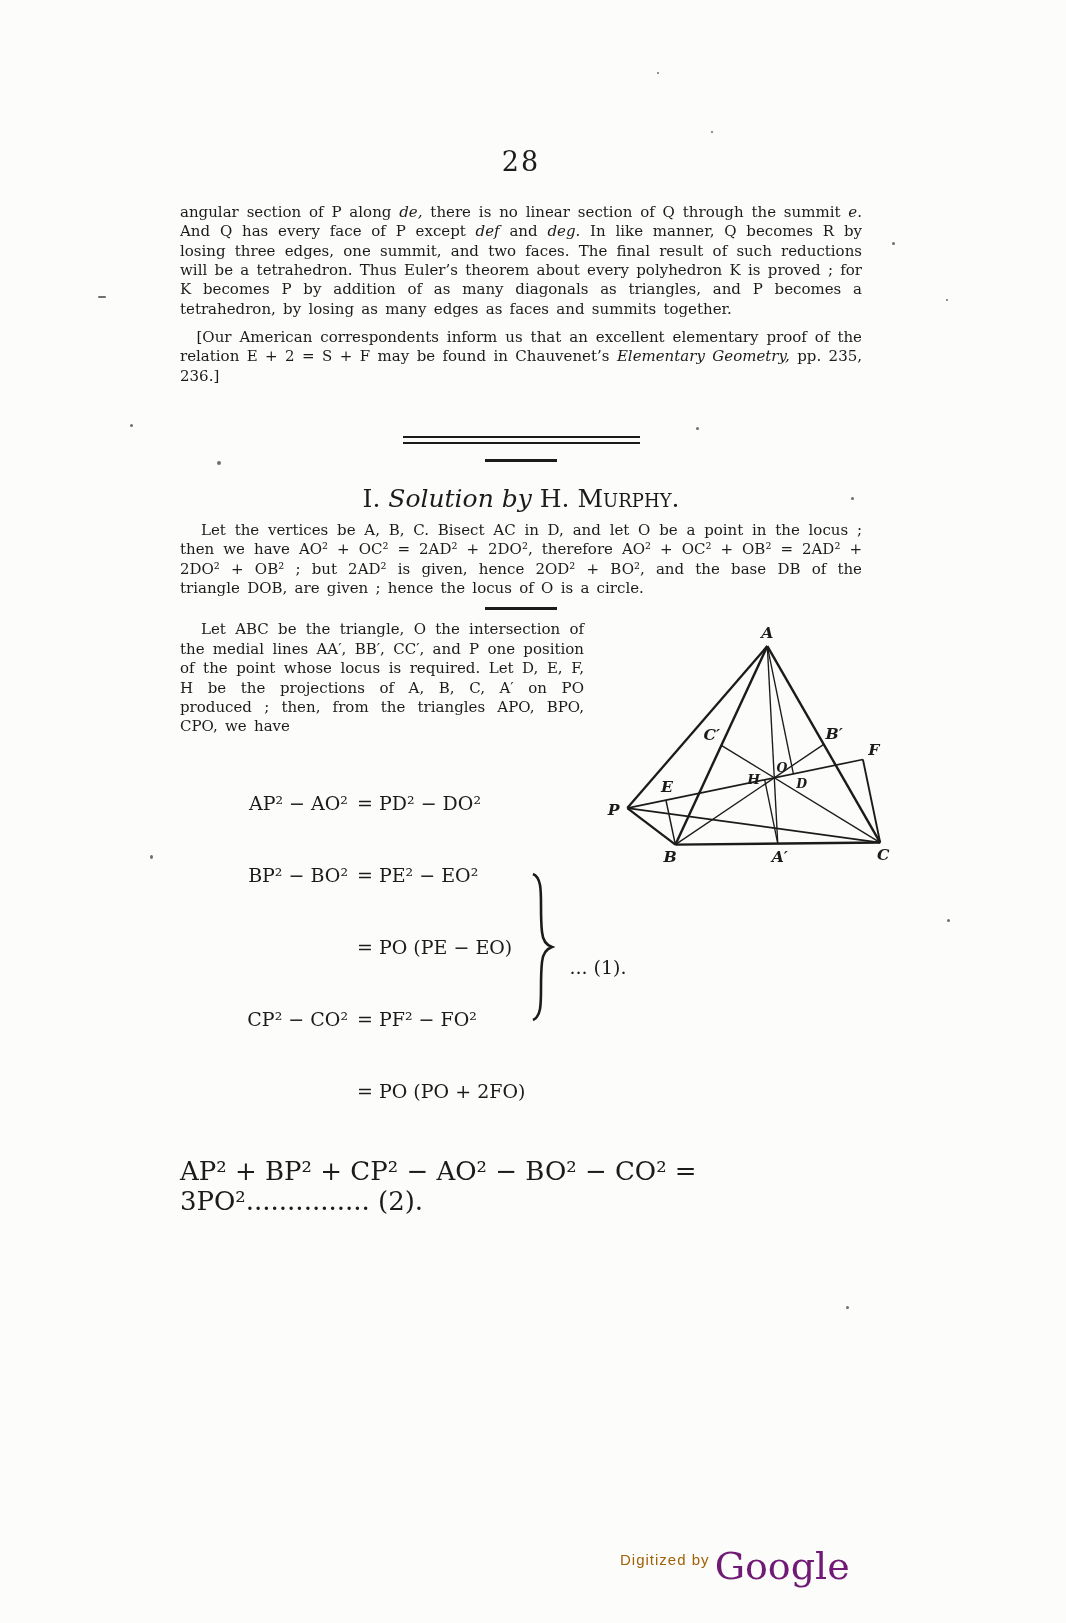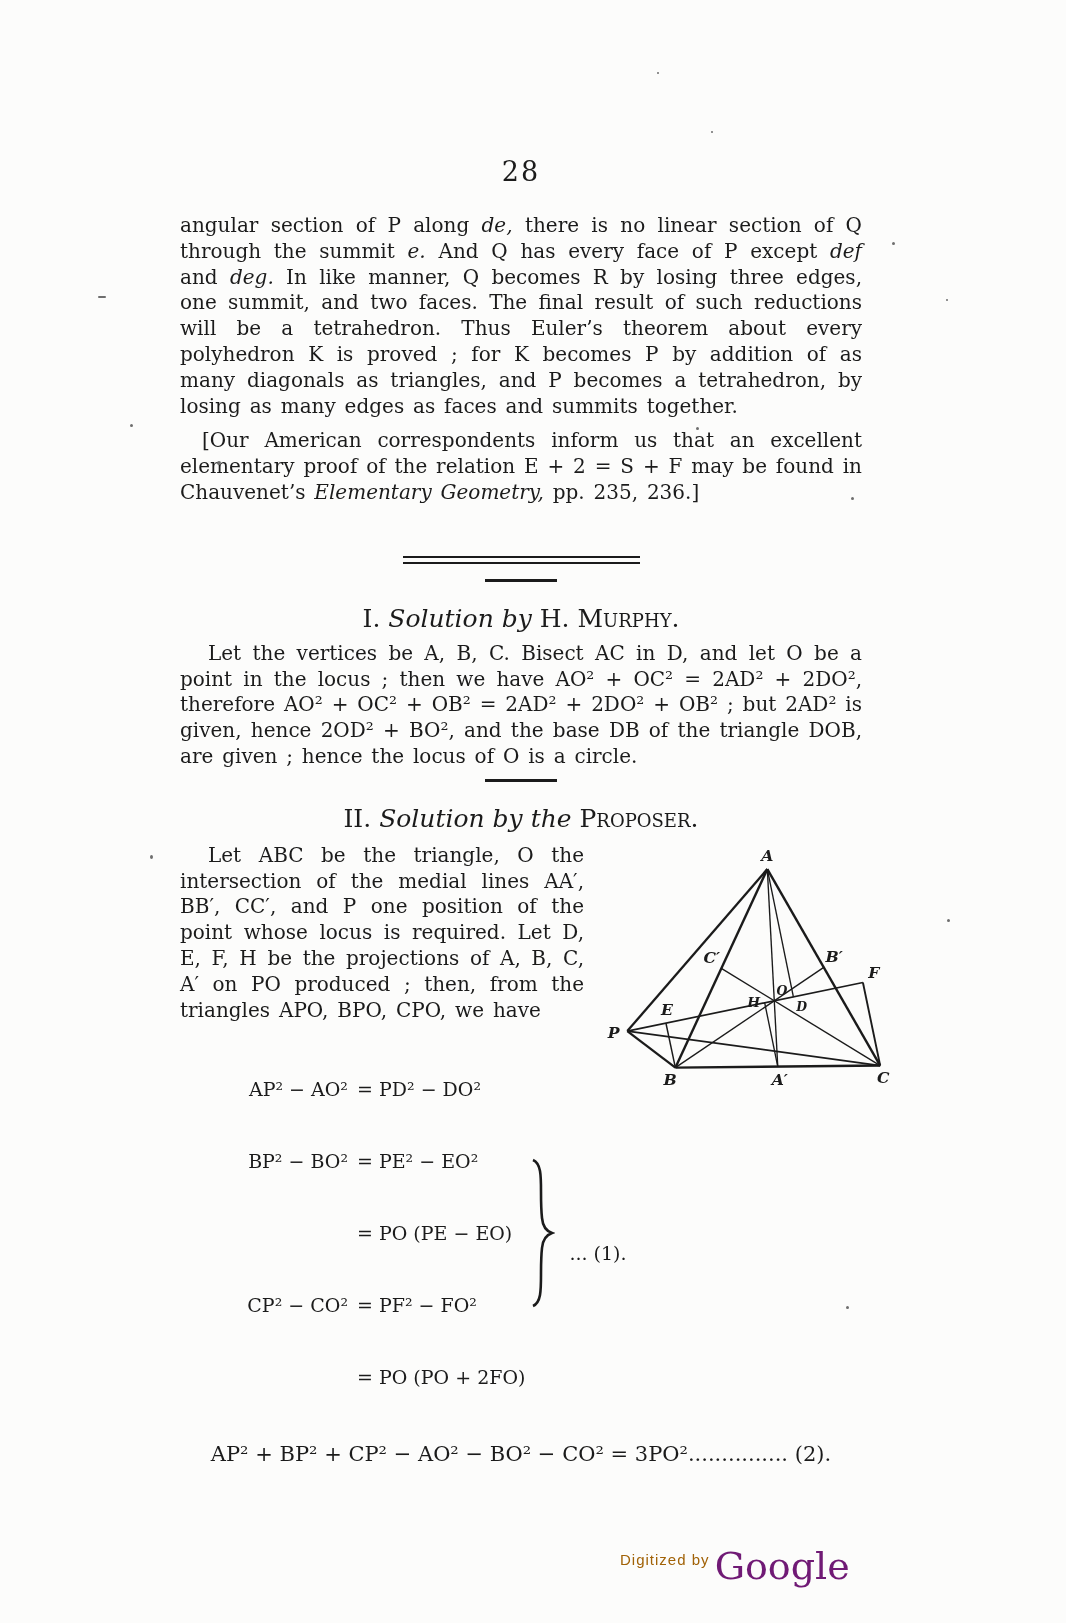--- a/index.html
+++ b/index.html
@@ -3,23 +3,23 @@
 <meta charset="utf-8">
 <style>
   * { margin:0; padding:0; box-sizing:border-box; }
   html,body { background:#e8e8e8; }
   .page {
     position:relative; width:1066px; height:1623px; margin:0 auto;
     background:#fcfcfb; color:#1b1b1b;
     font-family:"DejaVu Serif","Liberation Serif",serif;
     overflow:hidden;
   }
-  .content { position:absolute; left:180px; top:10px; width:682px; }
+  .content { position:absolute; left:180px; top:0; width:682px; }
   .pageno { margin-top:146px; text-align:center; font-size:27px; letter-spacing:2px; }
-  .body-par { font-size:20px; line-height:1.29; text-align:justify; word-spacing:2.5px; }
+  .body-par { font-size:15px; line-height:1.29; text-align:justify; word-spacing:2.5px; }
   .para1 { margin-top:26px; }
   .para2 { margin-top:9px; text-indent:1.1em; }
   .it { font-style:italic; }
   .sc { font-variant:small-caps; }
   .bold { font-weight:bold; }
   .double-rule { width:237px; margin:50px auto 0; height:8px;
     border-top:2.5px solid #1b1b1b; border-bottom:2.5px solid #1b1b1b; }
   .problem { margin-top:33px; text-indent:1em; }
   .short-rule { width:72px; height:3px; background:#1b1b1b; margin:15px auto 0; }
   .rule2 { margin-top:9px; }
@@ -29,21 +29,21 @@
   .leftcol { width:404px; }
   .figure-box { position:absolute; left:420px; top:0px; width:320px; height:256px; }
   .eq1block { display:flex; align-items:center; margin:6px 0 0 48px; }
   .eq-rows { font-size:19px; line-height:24px; white-space:pre; }
   .eq-row { display:flex; }
   .eq-lhs { display:inline-block; width:120px; text-align:right; }
   .eq-rhs { padding-left:9px; }
   .brace-svg { margin-left:6px; }
   .eq-label { font-size:19px; margin-left:14px; padding-top:40px; }
   .since { margin-top:9px; font-size:19px; word-spacing:2px; }
-  .eq2 { margin-top:5px; text-align:center; font-size:21px; }
+  .eq2 { margin-top:5px; font-size:26px; }
   .watermark { position:absolute; left:620px; top:1544px; white-space:nowrap; }
   .wm-prefix { font-family:"Liberation Sans","DejaVu Sans",sans-serif;
     font-size:15px; color:#a16207; vertical-align:14px; letter-spacing:1px; }
   .wm-logo { font-family:"DejaVu Serif",serif; font-size:38px; color:#701a75; letter-spacing:0px; }
   .speck { position:absolute; background:#6e6e6e; border-radius:50%; }
   .fig-label { font-family:"DejaVu Serif",serif; font-style:italic; font-weight:bold; }
 </style>
 </head>
 <body>
 
@@ -61,21 +61,20 @@
 
 
     <div class="short-rule"></div>
 
     <div class="heading"><span>I. </span><span class="it">Solution by</span><span> H. </span><span class="sc">Murphy</span><span>.</span></div>
 
     <p class="body-par sol-body">Let the vertices be A, B, C.   Bisect AC in D, and let O be a point in the locus ;  then we have AO² + OC² = 2AD² + 2DO², therefore AO² + OC² + OB² = 2AD² + 2DO² + OB² ;  but 2AD² is given, hence 2OD² + BO², and the base DB of the triangle DOB, are given ;  hence the locus of O is a circle.</p>
 
     <div class="short-rule rule2"></div>
 
-    <div class="heading"><span>II. </span><span class="it">Solution by the</span><span> </span><span class="sc">Proposer</span><span>.</span></div>
 
     <div class="sol2-row">
       <p class="body-par sol-body leftcol">Let ABC be the triangle, O the intersection of the medial lines AA′, BB′, CC′, and P one position of the point whose locus is required.   Let D, E, F, H be the projections of A, B, C, A′ on PO produced ; then, from the triangles APO, BPO, CPO, we have</p>
 
       <div class="eq1block">
         <div class="eq-rows">
           <div class="eq-row"><span class="eq-lhs">AP² − AO²</span><span class="eq-rhs">= PD² − DO²</span></div>
           <div class="eq-row"><span class="eq-lhs">BP² − BO²</span><span class="eq-rhs">= PE² − EO²</span></div>
           <div class="eq-row"><span class="eq-lhs"></span><span class="eq-rhs">= PO (PE − EO)</span></div>
           <div class="eq-row"><span class="eq-lhs">CP² − CO²</span><span class="eq-rhs">= PF² − FO²</span></div>

